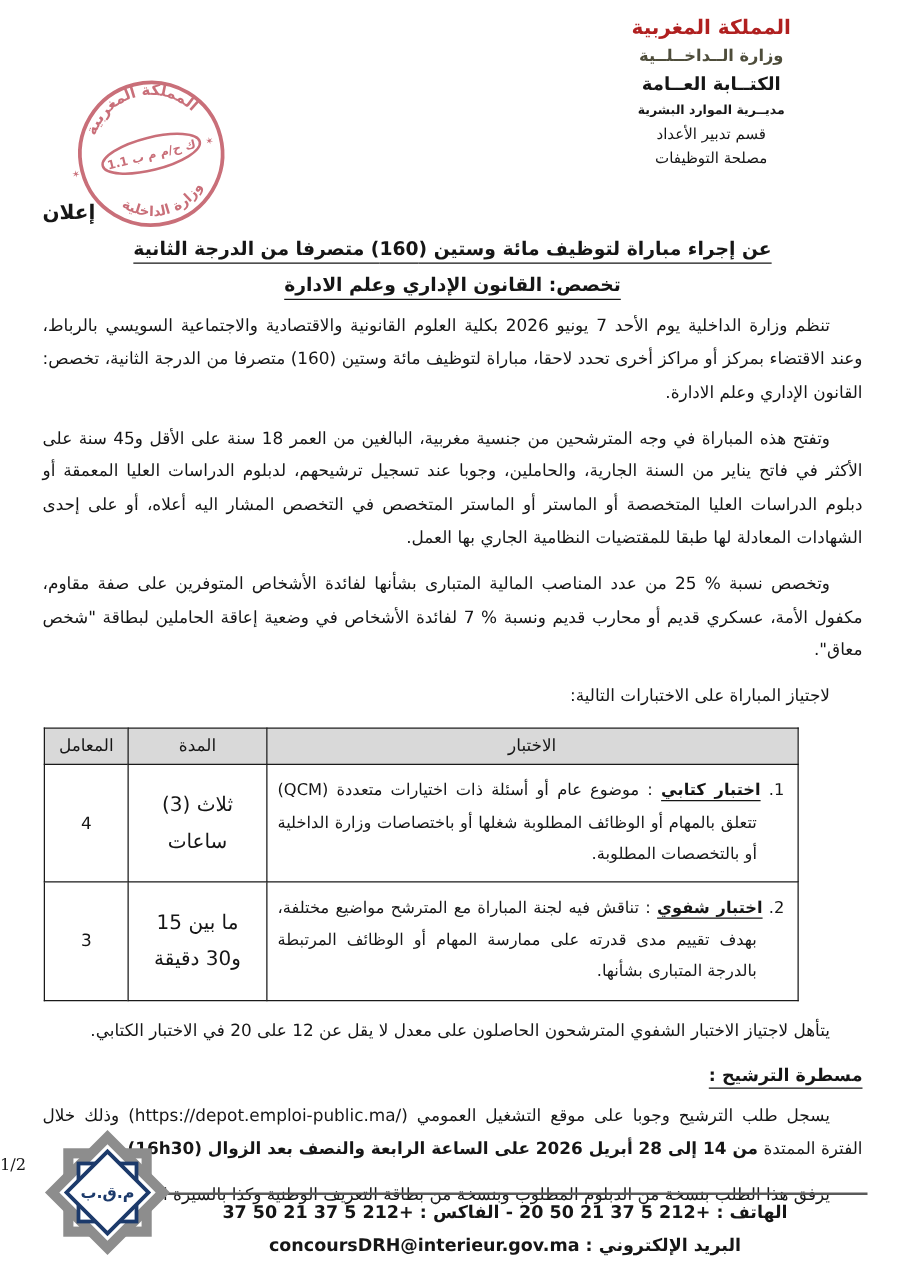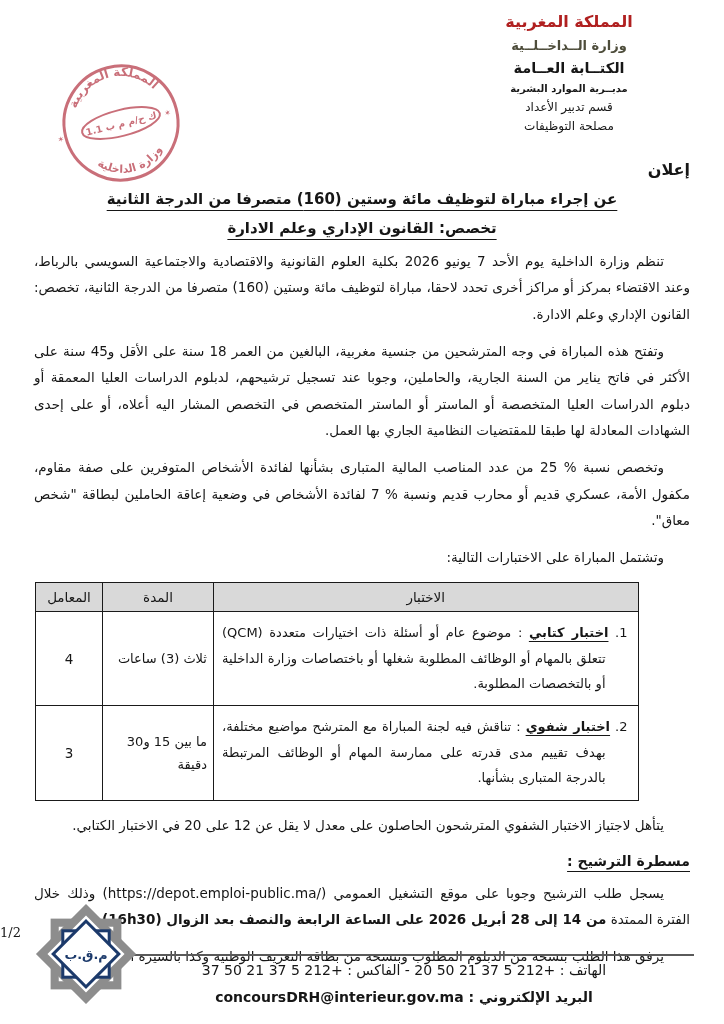--- a/index.html
+++ b/index.html
@@ -12,46 +12,46 @@
   .org-block { position:absolute; top:10px; right:10px; width:290px; text-align:center; line-height:1.5; }
   .org-kingdom    { color:var(--kingdom-red,#b02020); font-weight:bold; font-size:16px; }
   .org-ministry   { color:var(--ministry-olive,#4e4d3b); font-weight:bold; font-size:13px; margin-top:2px; }
   .org-secretariat{ font-weight:bold; font-size:14.5px; margin-top:2px; }
   .org-directorate{ font-weight:bold; font-size:10px; margin-top:2px; }
   .org-division   { font-size:12px; margin-top:2px;text-align:center; }
   .org-service    { font-size:12px; margin-top:1px; }
   .stamp { position:absolute; left:50px; top:52px; width:142px; height:142px; opacity:.85; }
   
   .content { position:absolute; top:160px; left:34px; right:34px; }
-  .announce { text-align:right; font-weight:bold; font-size:16px; }
+  .announce { text-align:left; font-weight:bold; font-size:16px; }
   .title-line { text-align:center; font-weight:bold; font-size:15px; margin-top:11px;
                 text-decoration:underline; text-underline-offset:6px; }
   
   .para { font-size:13.5px; line-height:1.95; text-align:justify; text-indent:26px; margin:11px 0 0 0; }
   .para .b { font-weight:bold; }
   .ltr { direction:ltr; unicode-bidi:isolate; }
   
   table.exams { width:92%; margin:12px auto 0 1px; border-collapse:collapse; border:1.5px solid #1a1a1a; }
   table.exams th, table.exams td { border:1.2px solid #1a1a1a; }
   table.exams th { background:var(--table-header-bg,#d9d9d9); font-weight:normal; font-size:13.5px; padding:6px 6px; }
   td.exam-cell { padding:8px 10px 9px 8px; font-size:13px; line-height:1.95; text-align:justify; }
   td.exam-cell .hang { padding-right:22px; text-indent:-22px; }
   .exam-label { font-weight:bold; text-decoration:underline; text-underline-offset:4px; }
-  td.dur-cell  { width:98px;  text-align:right; font-size:13px; line-height:1.8; padding:4px 6px; }
+  td.dur-cell  { width:98px;  text-align:center; font-size:16px; line-height:1.8; padding:4px 6px; }
   td.coef-cell { width:58px;  text-align:center; font-size:13.5px; padding:4px; }
   
   .section-head { font-weight:bold; font-size:14px; margin-top:15px;
                   text-decoration:underline; text-underline-offset:5px; }
   
   .page-num { position:absolute; top:925px; left:0; width:100%; text-align:left;
               font-family:"DejaVu Serif", serif; font-size:13px; direction:ltr; }
   .rule { position:absolute; top:954px; left:112px; right:30px; border-top:2.5px solid #5a5a5a; }
   .star-logo { position:absolute; left:28px; top:896px; width:116px; height:116px; }
   .contact-line { position:absolute; top:962px; left:120px; right:36px; text-align:center;
-                  font-weight:normal; font-size:14px; }
+                  font-weight:bold; font-size:14px; }
   .email-line { position:absolute; top:989px; left:120px; right:36px; text-align:center;
                 font-weight:bold; font-size:14px; }
 </style>
 </head>
 <body>
 
 <div class="page">
 
   <svg class="stamp" viewBox="0 0 142 142">
     <g transform="rotate(-14 71 71)">
@@ -83,21 +83,21 @@
   </div>
 
   <div class="content">
     <div class="announce">إعلان</div>
     <div class="title-line">عن إجراء مباراة لتوظيف مائة وستين (160) متصرفا من الدرجة الثانية</div>
     <div class="title-line">تخصص: القانون الإداري وعلم الادارة</div>
 
     <p class="para">تنظم وزارة الداخلية يوم الأحد 7 يونيو 2026 بكلية العلوم القانونية والاقتصادية والاجتماعية السويسي بالرباط، وعند الاقتضاء بمركز أو مراكز أخرى تحدد لاحقا، مباراة لتوظيف مائة وستين (160) متصرفا من الدرجة الثانية، تخصص: القانون الإداري وعلم الادارة.</p>
     <p class="para">وتفتح هذه المباراة في وجه المترشحين من جنسية مغربية، البالغين من العمر 18 سنة على الأقل و45 سنة على الأكثر في فاتح يناير من السنة الجارية، والحاملين، وجوبا عند تسجيل ترشيحهم، لدبلوم الدراسات العليا المعمقة أو دبلوم الدراسات العليا المتخصصة أو الماستر أو الماستر المتخصص في التخصص المشار اليه أعلاه، أو على إحدى الشهادات المعادلة لها طبقا للمقتضيات النظامية الجاري بها العمل.</p>
     <p class="para">وتخصص نسبة % 25 من عدد المناصب المالية المتبارى بشأنها لفائدة الأشخاص المتوفرين على صفة مقاوم، مكفول الأمة، عسكري قديم أو محارب قديم ونسبة % 7 لفائدة الأشخاص في وضعية إعاقة الحاملين لبطاقة "شخص معاق".</p>
-    <p class="para">وتشتمل المباراة على الاختبارات التالية:</p>
+    <p class="para">لاجتياز المباراة على الاختبارات التالية:</p>
 
     <table class="exams">
       <tbody>
           <tr>
         <th>الاختبار</th>
         <th>المدة</th>
         <th>المعامل</th>
       </tr>
       <tr>
         <td class="exam-cell">

